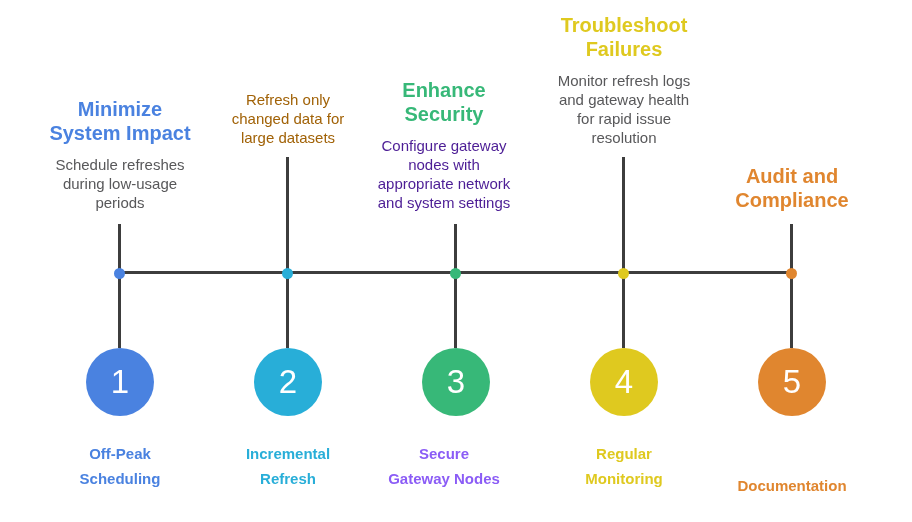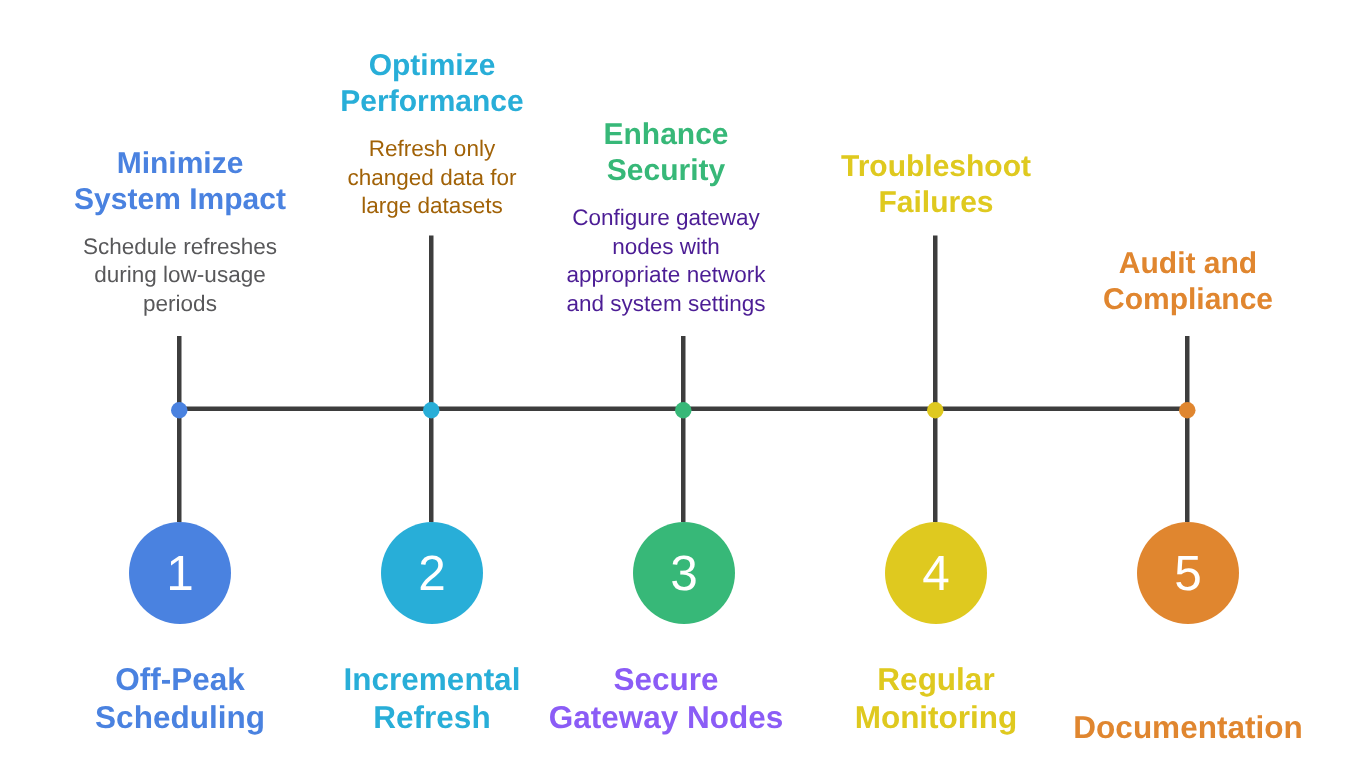--- a/index.html
+++ b/index.html
@@ -73,21 +73,21 @@
   .circle-number {
     color: #ffffff;
     font-size: 33px;
     font-weight: 500;
   }
   .bottomlabel {
     position: absolute;
     top: 441px;
     width: 180px;
     text-align: center;
-    font-size: 21px;
+    font-size: 15px;
     font-weight: bold;
     line-height: 25px;
     white-space: pre-line;
     z-index: 2;
   }
   
   .c1 .toptext, .c1 .bottomlabel { left: 30px; }
   .c2 .toptext, .c2 .bottomlabel { left: 198px; }
   .c3 .toptext, .c3 .bottomlabel { left: 354px; }
   .c4 .toptext, .c4 .bottomlabel { left: 534px; }
@@ -119,22 +119,20 @@
     <div class="dot" style="background: rgb(74, 130, 224);"></div>
     <div class="circle" style="background: rgb(74, 130, 224);">
       <span class="circle-number" style="color: rgb(255, 255, 255);">1</span>
     </div>
     <div class="bottomlabel" style="color: rgb(74, 130, 224);">Off-Peak
 Scheduling</div>
   </div>
 
   <div class="c2">
     <div class="toptext high">
-      <div class="step-title" style="color: rgb(40, 174, 216);">Optimize
-Performance</div>
       <div class="step-desc" style="color: #a16207;">Refresh only
 changed data for
 large datasets</div>
     </div>
     <div class="vline high" style="background: rgb(61, 61, 61);"></div>
     <div class="dot" style="background: rgb(40, 174, 216);"></div>
     <div class="circle" style="background: rgb(40, 174, 216);">
       <span class="circle-number" style="color: rgb(255, 255, 255);">2</span>
     </div>
     <div class="bottomlabel" style="color: rgb(40, 174, 216);">Incremental
@@ -156,20 +154,24 @@
       <span class="circle-number" style="color: rgb(255, 255, 255);">3</span>
     </div>
     <div class="bottomlabel" style="color: #8b5cf6;">Secure
 Gateway Nodes</div>
   </div>
 
   <div class="c4">
     <div class="toptext high">
       <div class="step-title" style="color: rgb(223, 201, 31);">Troubleshoot
 Failures</div>
+      <div class="step-desc" style="color: rgb(88, 88, 90);">Monitor refresh logs
+and gateway health
+for rapid issue
+resolution</div>
     </div>
     <div class="vline high" style="background: rgb(61, 61, 61);"></div>
     <div class="dot" style="background: rgb(223, 201, 31);"></div>
     <div class="circle" style="background: rgb(223, 201, 31);">
       <span class="circle-number" style="color: rgb(255, 255, 255);">4</span>
     </div>
     <div class="bottomlabel" style="color: rgb(223, 201, 31);">Regular
 Monitoring</div>
   </div>
 

